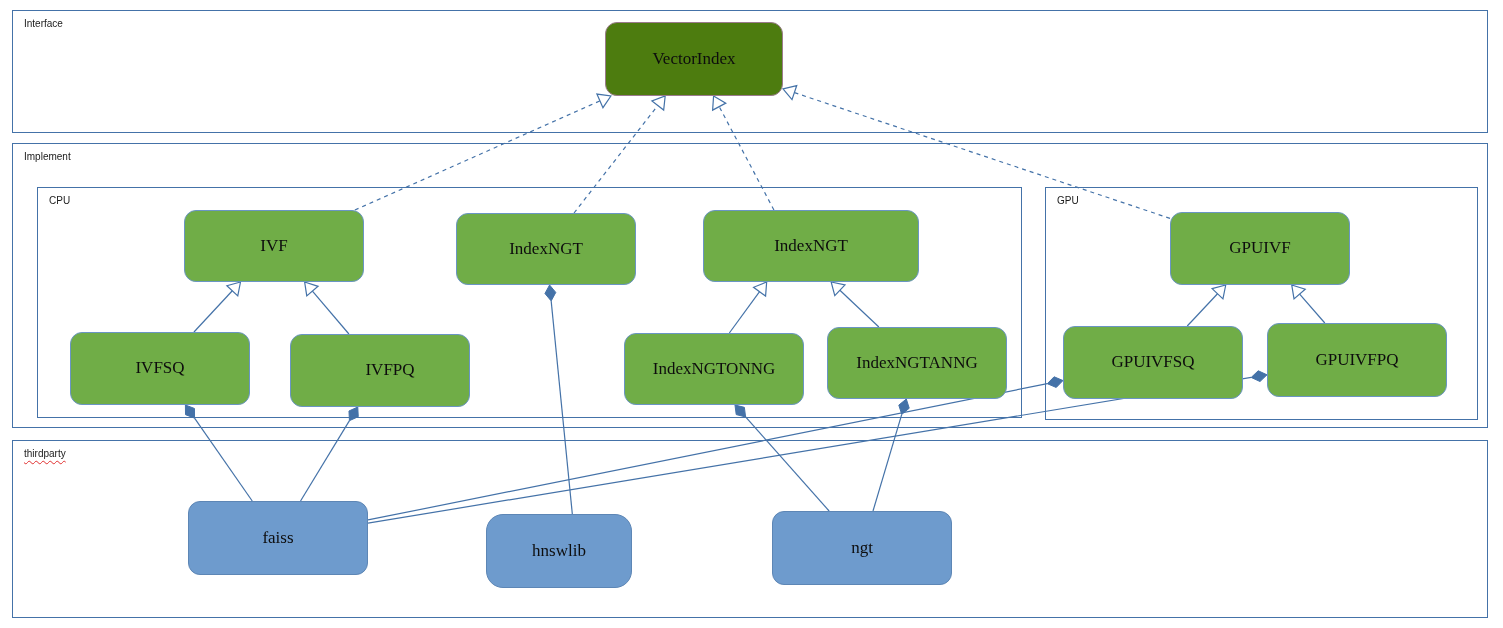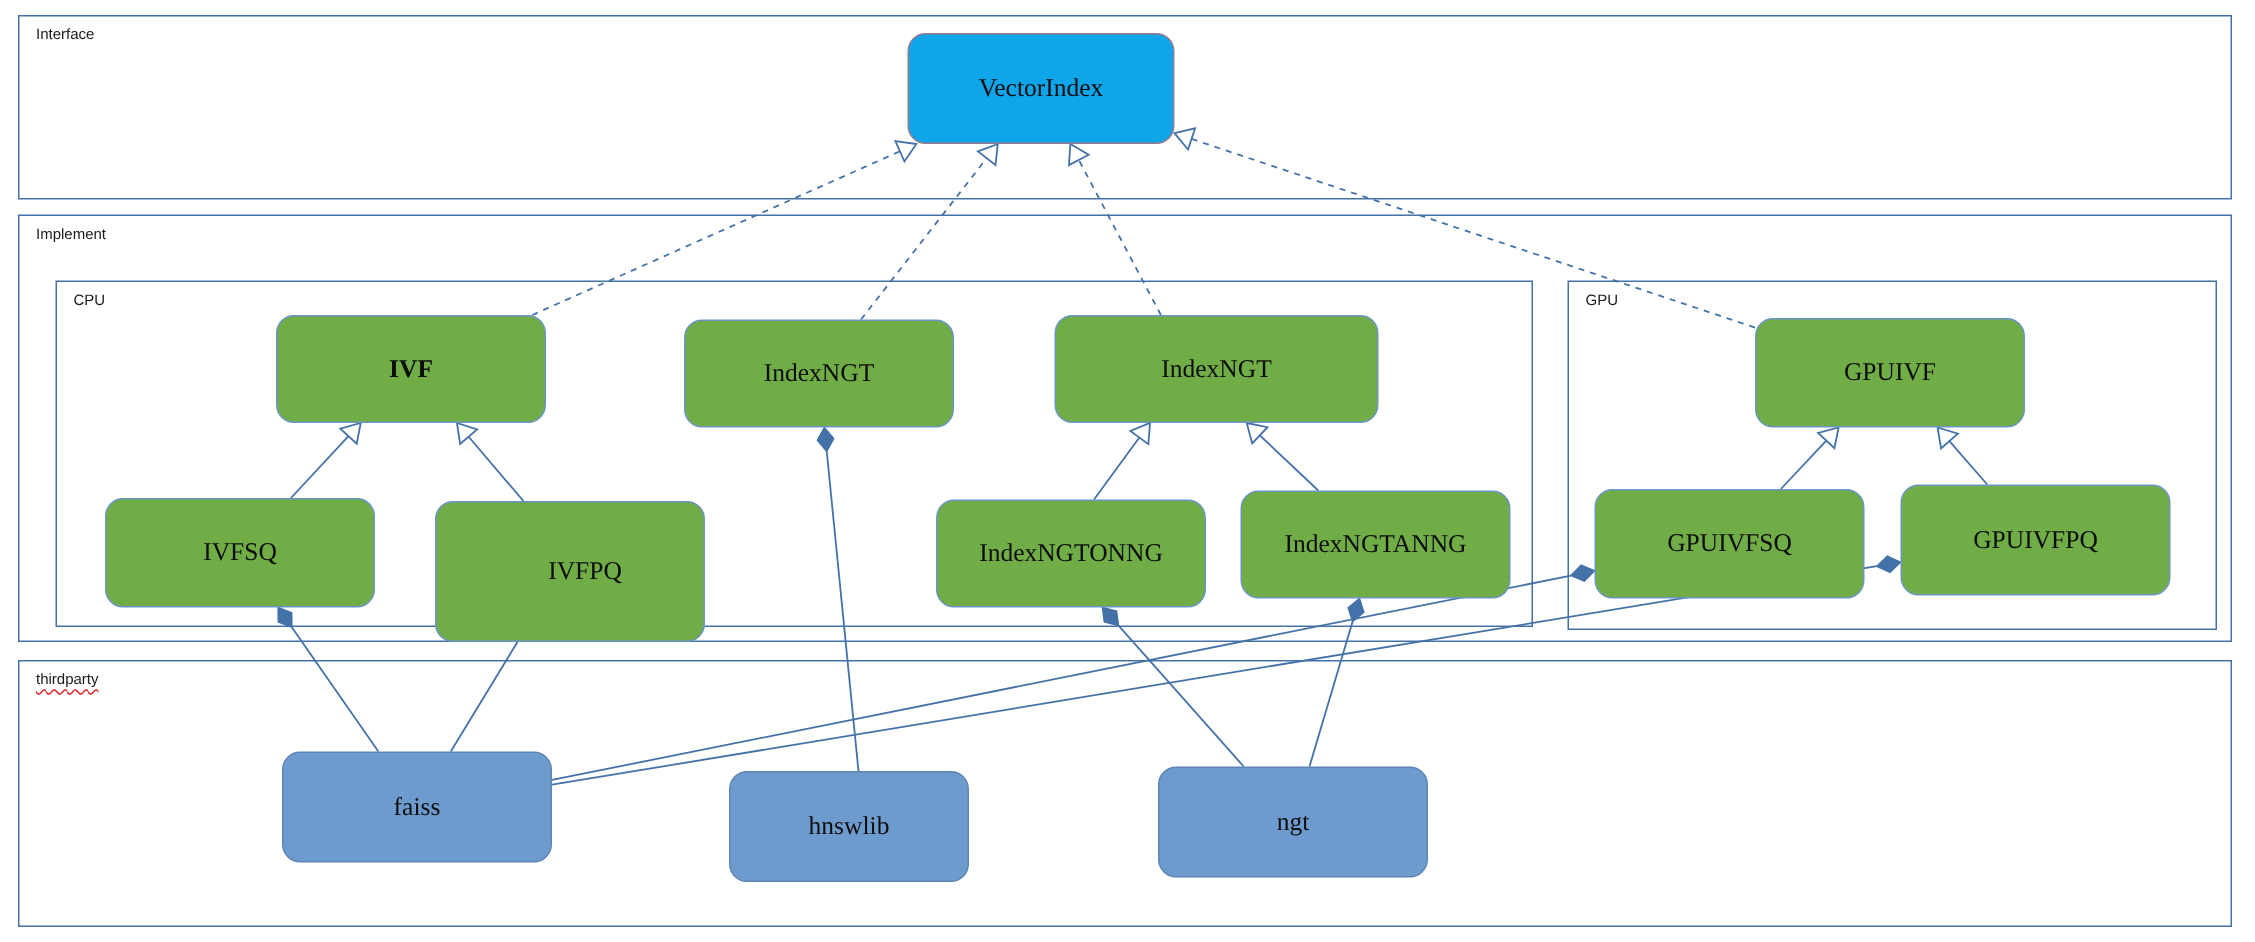--- a/index.html
+++ b/index.html
@@ -55,21 +55,21 @@
     align-items: center;
     justify-content: center;
     text-align: center;
     font-family: "Liberation Serif", "DejaVu Serif", serif;
     font-size: 17px;
     color: #0d0d0d;
     line-height: 1.1;
     z-index: 6;
   }
   .node.iface {
-    background: #0ea5e9;
+    background: #4d7c0f;
     border-color: #9a7b8c;
   }
   .node.impl {
     background: #70ad47;
     border-color: #6a95c4;
   }
   .node.third {
     background: #6e9bcd;
     border-color: #5d86b5;
   }
@@ -158,27 +158,27 @@
         <path d="M 829.13 511.00 L 745.60 416.96" fill="none" stroke="#4472a8" stroke-width="1.2"></path>
       </g>
       <polygon points="906.30,399.00 909.23,408.22 901.74,414.34 898.80,405.12" fill="#4472a8" stroke="#4472a8" stroke-width="1"></polygon>
       <g>
         <path d="M 873.00 511.00 L 901.74 414.34" fill="none" stroke="#4472a8" stroke-width="1.2"></path>
       </g>
     </svg>
 
   <div id="nodes-layer">
       <div class="node iface" style="left: 605px; top: 22px; width: 178px; height: 74px;">VectorIndex</div>
-      <div class="node impl" style="left: 184px; top: 210px; width: 180px; height: 72px; font-weight: bold;">IVF</div>
+      <div class="node impl" style="left: 184px; top: 210px; width: 180px; height: 72px;">IVF</div>
       <div class="node impl" style="left: 456px; top: 213px; width: 180px; height: 72px;">IndexNGT</div>
       <div class="node impl" style="left: 703px; top: 210px; width: 216px; height: 72px; text-align: right;">IndexNGT</div>
       <div class="node impl" style="left: 70px; top: 332px; width: 180px; height: 73px;">IVFSQ</div>
-      <div class="node impl" style="left: 290px; top: 334px; width: 180px; height: 94px; padding-left: 20px;">IVFPQ</div>
+      <div class="node impl" style="left: 290px; top: 334px; width: 180px; height: 73px; padding-left: 20px;">IVFPQ</div>
       <div class="node impl" style="left: 613px; top: 333px; width: 180px; height: 72px; margin-left: 11px;">IndexNGTONNG</div>
       <div class="node impl" style="left: 827px; top: 327px; width: 180px; height: 72px;">IndexNGTANNG</div>
       <div class="node impl" style="left: 1170px; top: 212px; width: 180px; height: 73px;">GPUIVF</div>
       <div class="node impl" style="left: 1063px; top: 326px; width: 180px; height: 73px;">GPUIVFSQ</div>
       <div class="node impl" style="left: 1267px; top: 323px; width: 180px; height: 74px;">GPUIVFPQ</div>
       <div class="node third" style="left: 188px; top: 501px; width: 180px; height: 74px;">faiss</div>
-      <div class="node third" style="left: 486px; top: 514px; width: 160px; height: 74px;">hnswlib</div>
+      <div class="node third" style="left: 486px; top: 514px; width: 146px; height: 74px; border-radius: 17px;">hnswlib</div>
       <div class="node third" style="left: 772px; top: 511px; width: 180px; height: 74px;">ngt</div>
     </div>
 </div>
 
 </body></html>

